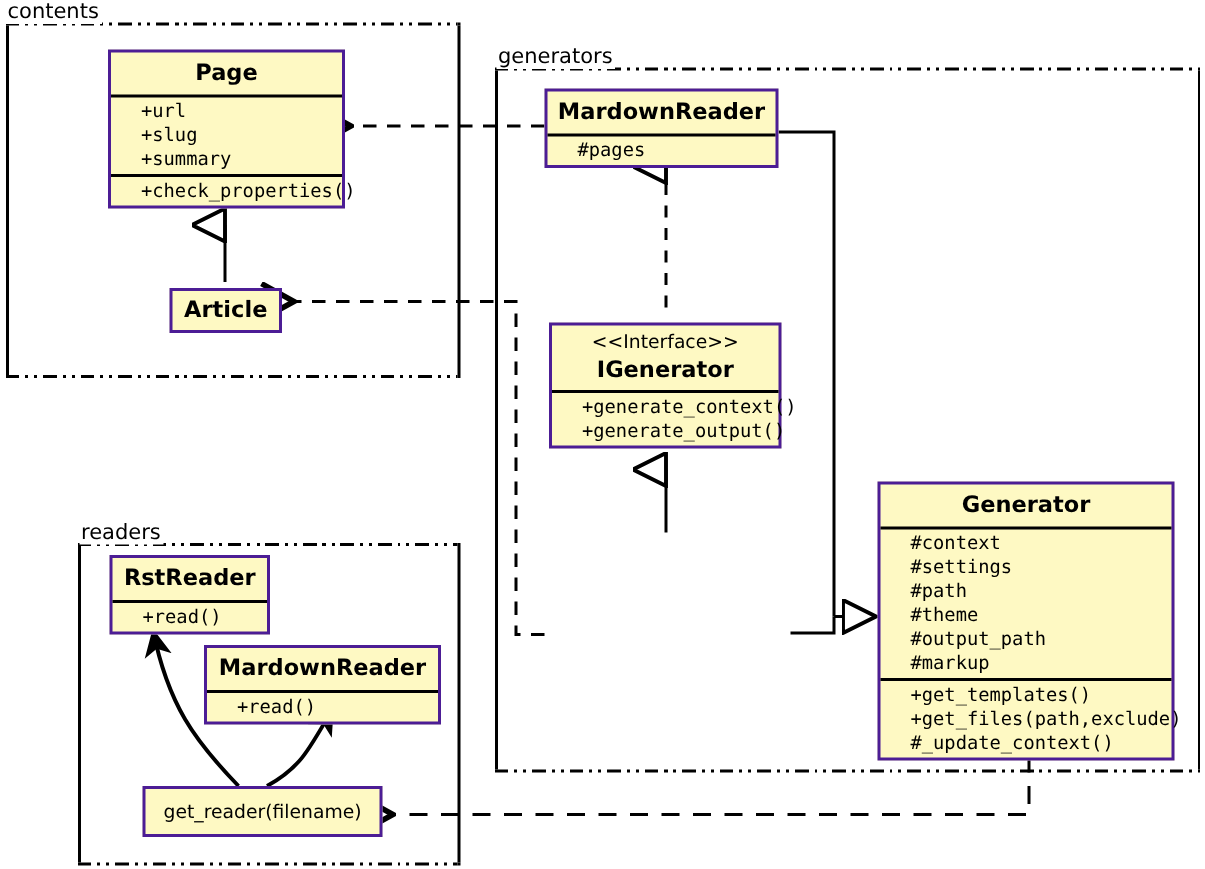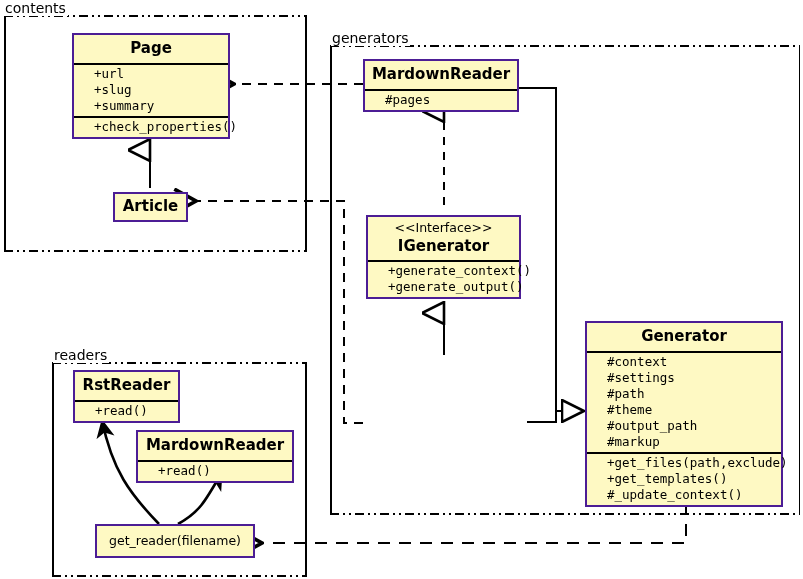--- a/index.html
+++ b/index.html
@@ -142,22 +142,22 @@
     <div class="title">Generator</div>
     <div class="compartment">
       <div class="row">#context</div>
       <div class="row">#settings</div>
       <div class="row">#path</div>
       <div class="row">#theme</div>
       <div class="row">#output_path</div>
       <div class="row">#markup</div>
     </div>
     <div class="compartment">
+      <div class="row">+get_templates()</div>
       <div class="row">+get_files(path,exclude)</div>
-      <div class="row">+get_templates()</div>
       <div class="row">#_update_context()</div>
     </div>
   </div>
 
   <div class="uml" style="left:73px;top:370px;width:107px;">
     <div class="title">RstReader</div>
     <div class="compartment">
       <div class="row">+read()</div>
     </div>
   </div>

